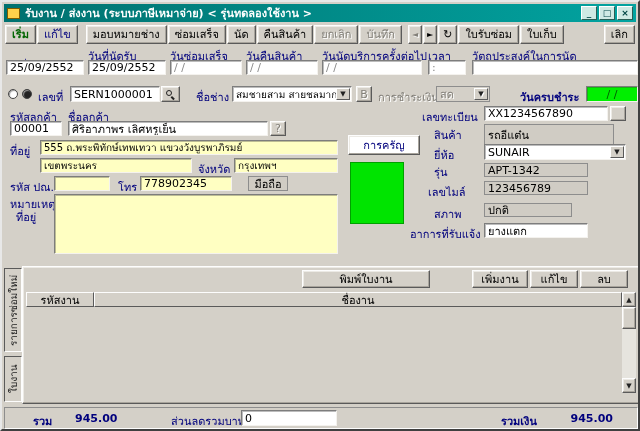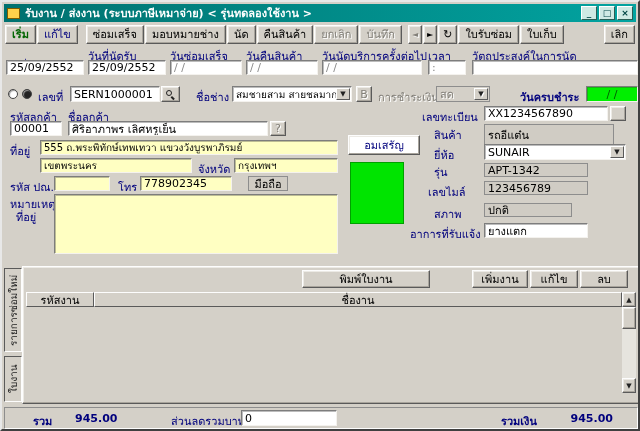--- a/index.html
+++ b/index.html
@@ -84,22 +84,22 @@
     <span class="title-icon"></span>
     <span style="flex:1 1 auto; overflow:hidden;">รับงาน / ส่งงาน (ระบบภาษีเหมาจ่าย) &lt; รุ่นทดลองใช้งาน &gt;</span>
     <span class="win-btn">_</span>
     <span class="win-btn">□</span>
     <span class="win-btn">×</span>
   </div>
 
   <div class="toolbar">
     <div class="tbtn raised" style="color:#006400;font-weight:bold;">เริ่ม</div>
     <div class="tbtn raised" style="color:#00007d;margin-right:8px;">แก้ไข</div>
+    <div class="tbtn raised">มอบหมายช่าง</div>
     <div class="tbtn raised">ซ่อมเสร็จ</div>
-    <div class="tbtn raised">มอบหมายช่าง</div>
     <div class="tbtn raised">นัด</div>
     <div class="tbtn raised">คืนสินค้า</div>
     <div class="tbtn raised dis">ยกเลิก</div>
     <div class="tbtn raised dis" style="margin-right:6px;">บันทึก</div>
     <div class="tbtn raised dis" style="padding:0 3px;font-size:8px;">◄</div>
     <div class="tbtn raised" style="padding:0 3px;font-size:8px;">►</div>
     <div class="tbtn raised" style="padding:0 4px;">↻</div>
     <div class="tbtn raised">ใบรับซ่อม</div>
     <div class="tbtn raised">ใบเก็บ</div>
     <div class="tbtn raised" style="margin-left:auto;margin-right:0;">เลิก</div>
@@ -167,21 +167,21 @@
   <div class="abs lb" style="left:8px;top:176px;">รหัส ปณ.</div>
   <div class="abs sunk yellowf" style="left:52px;top:174px;width:56px;height:15px;"></div>
   <div class="abs lb" style="left:116px;top:176px;">โทร</div>
   <div class="abs sunk yellowf" style="left:138px;top:174px;width:92px;height:15px;">778902345</div>
   <div class="abs flatf" style="left:246px;top:174px;width:40px;height:15px;justify-content:center;">มือถือ</div>
 
   <div class="abs lb" style="left:8px;top:193px;">หมายเหตุ</div>
   <div class="abs lb" style="left:14px;top:206px;">ที่อยู่</div>
   <div class="abs sunk yellowf" style="left:52px;top:192px;width:284px;height:60px;align-items:flex-start;"></div>
 
-  <div class="abs raised" style="left:346px;top:133px;width:72px;height:20px;background:#fff;color:#00007d;display:flex;align-items:center;justify-content:center;">อมเสรัญ</div>
+  <div class="abs raised" style="left:346px;top:133px;width:72px;height:20px;background:#fff;color:#00007d;display:flex;align-items:center;justify-content:center;">การครัญ</div>
   <div class="abs" style="left:348px;top:160px;width:54px;height:62px;background:#00e400;border:1px solid #00a000;"></div>
 
   <div class="abs lb" style="left:420px;top:106px;">เลขทะเบียน</div>
   <div class="abs sunk" style="left:482px;top:104px;width:124px;height:15px;">XX1234567890</div>
   <div class="abs raised" style="left:608px;top:104px;width:16px;height:15px;"></div>
 
   <div class="abs lb" style="left:432px;top:124px;">สินค้า</div>
   <div class="abs flatf" style="left:482px;top:122px;width:130px;height:22px;">รถอีแต๋น</div>
 
   <div class="abs lb" style="left:432px;top:144px;">ยี่ห้อ</div>

